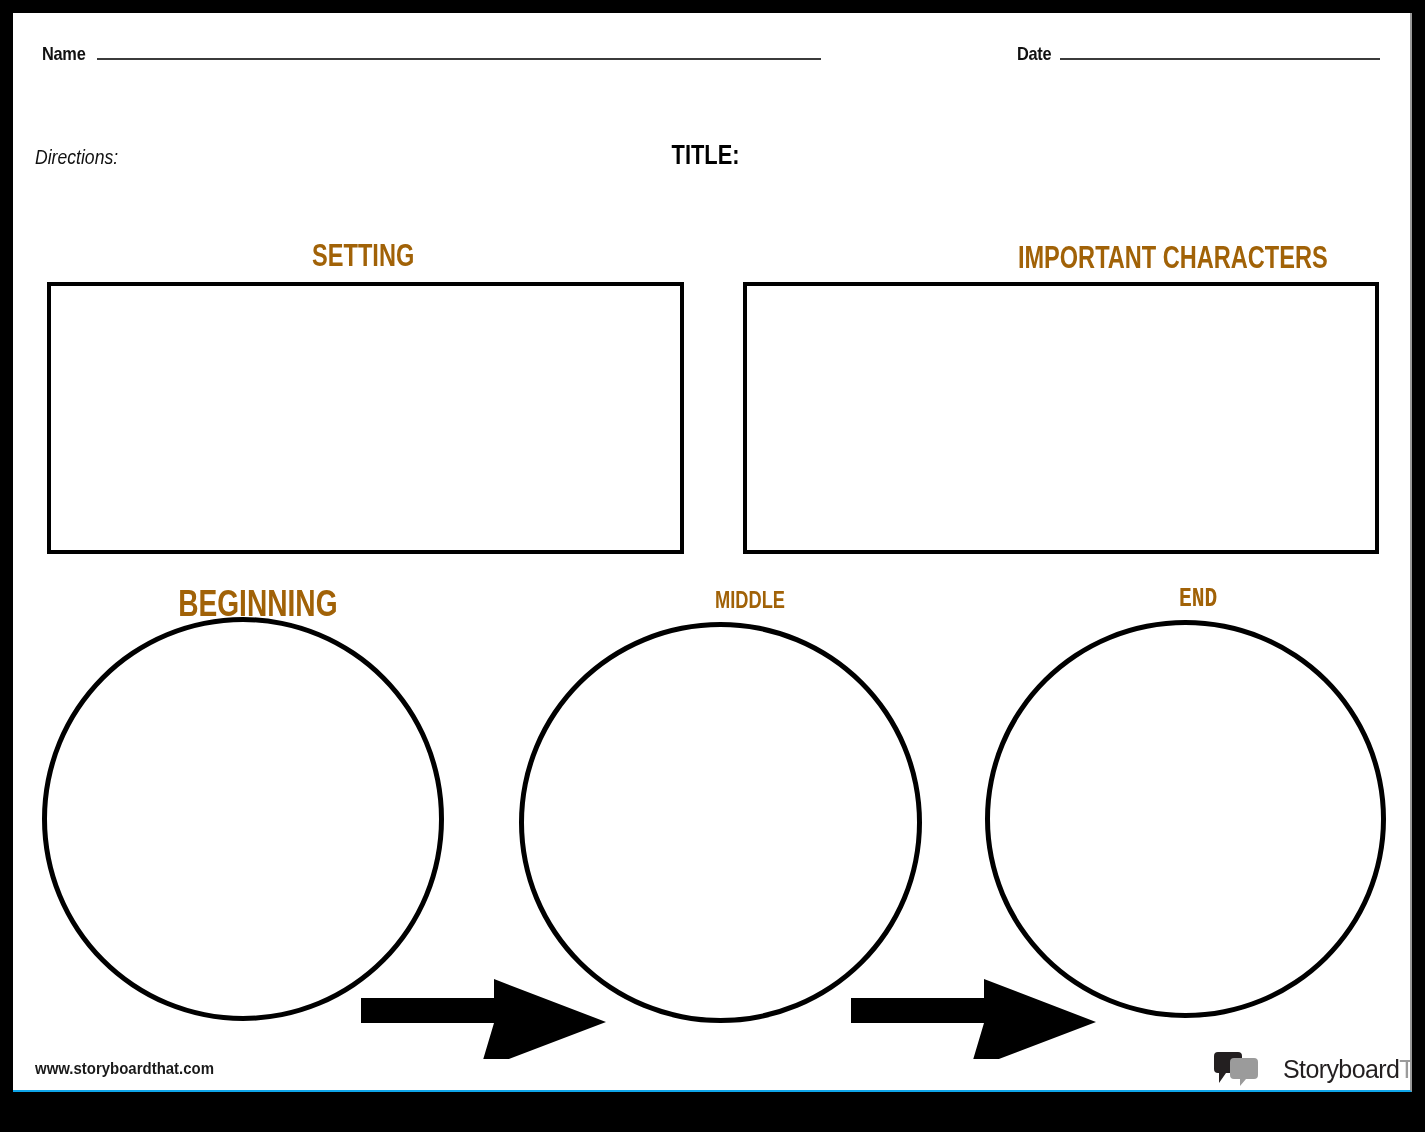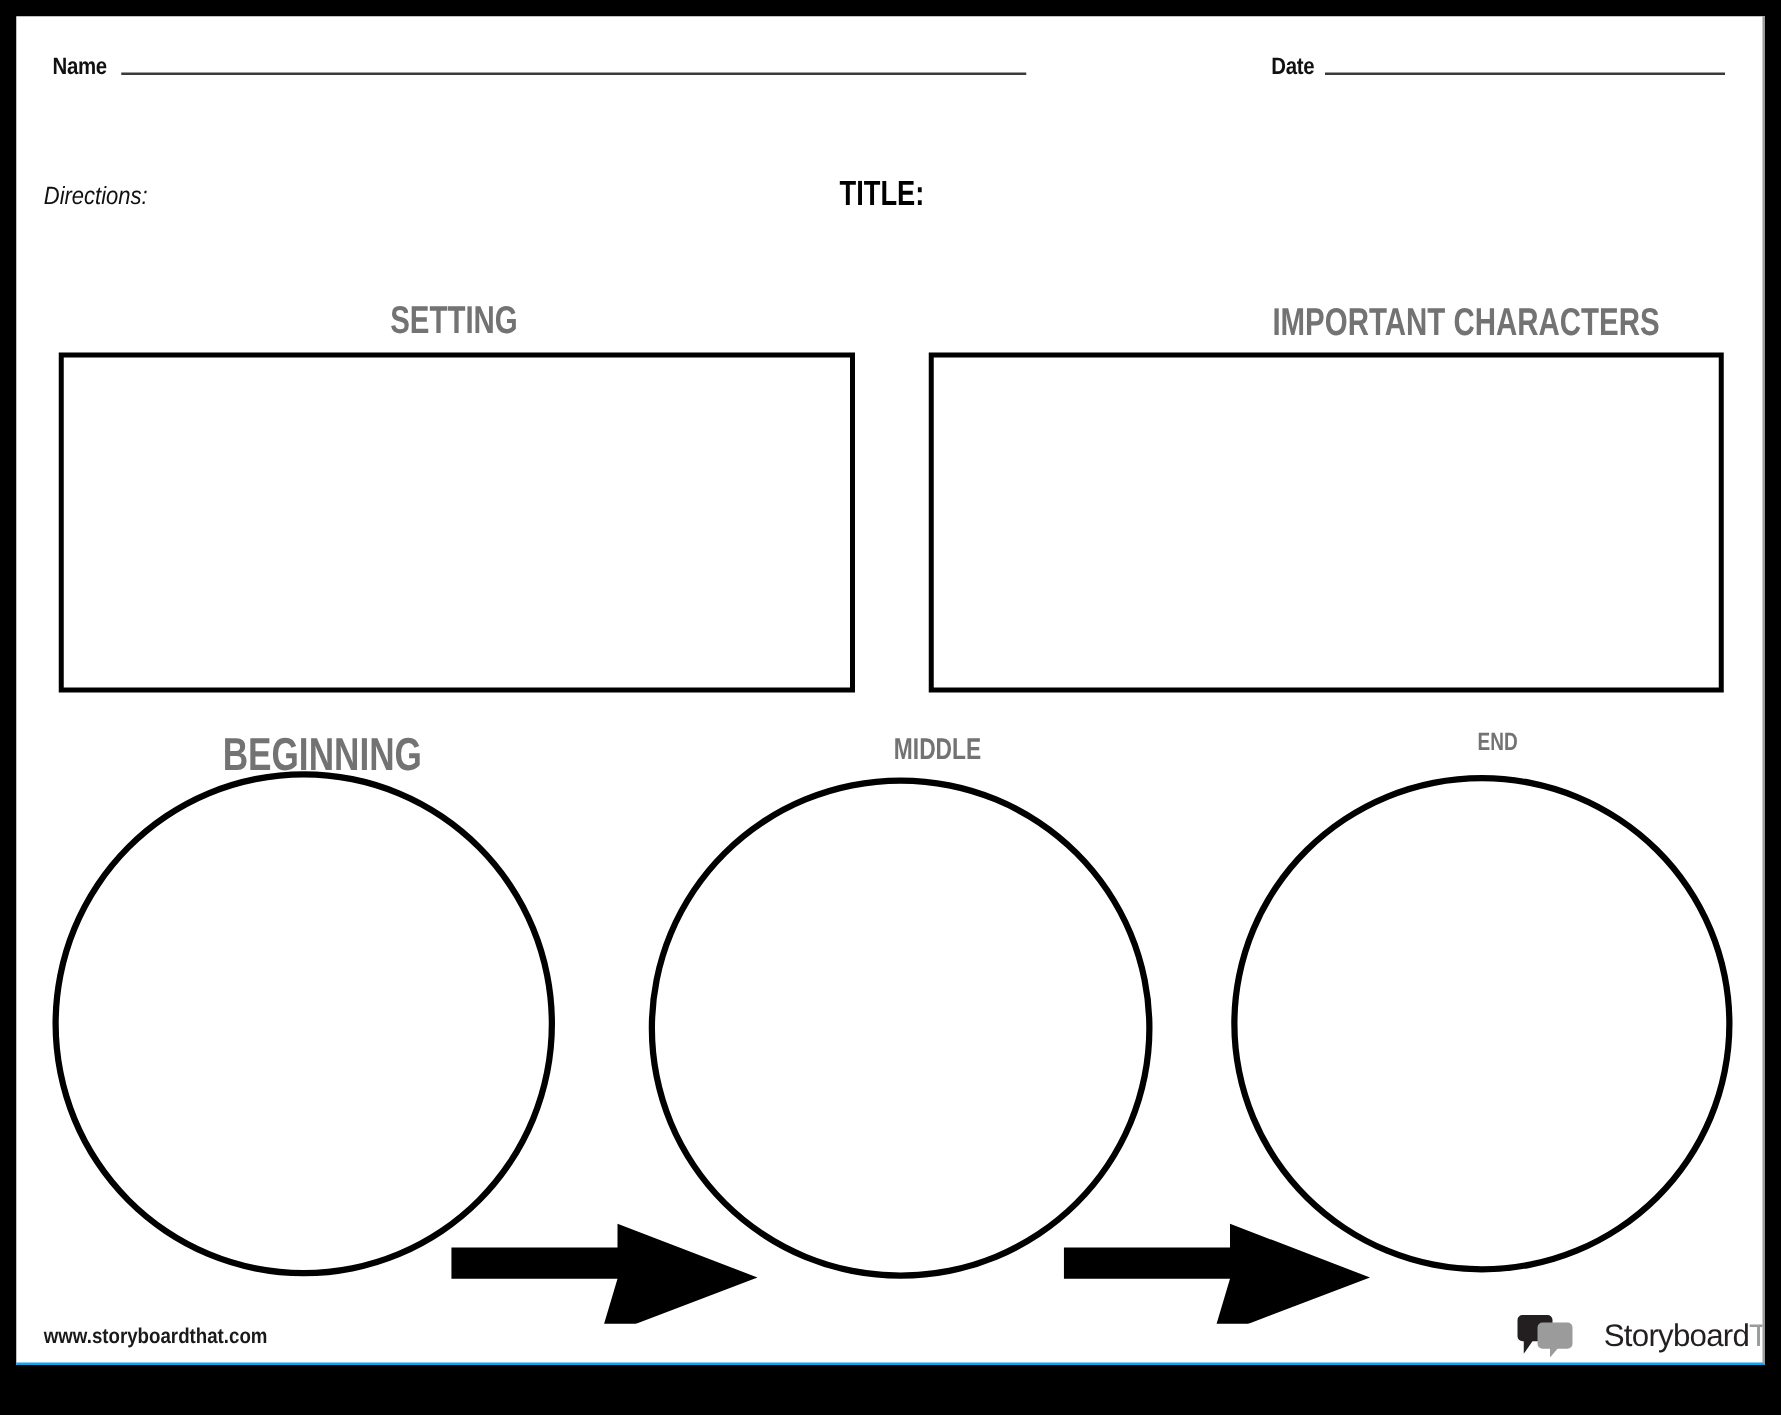--- a/index.html
+++ b/index.html
@@ -90,21 +90,21 @@
     transform: scaleX(0.88);
     transform-origin: left center;
     white-space: nowrap;
   }
 
   
   .section-heading {
     position: absolute;
     font-family: "Liberation Sans Narrow", "Liberation Sans", sans-serif;
     font-weight: bold;
-    color: #737373;
+    color: #a16207;
     text-align: center;
     white-space: nowrap;
   }
   .section-heading span {
     display: inline-block;
     transform: scaleX(0.76);
     transform-origin: center center;
   }
   #setting-heading {
     left: 34px;  top: 225px; width: 633px; font-size: 31px;
@@ -119,21 +119,21 @@
     border: 4px solid #000000;
     background: #ffffff;
     box-sizing: border-box;
   }
   #setting-box    { left: 34px;  top: 269px; width: 637px; height: 272px; }
   #characters-box { left: 730px; top: 269px; width: 636px; height: 272px; }
 
   
   #beginning-heading { left: 120px; top: 570px; width: 250px; font-size: 37px; }
   #middle-heading    { left: 612px; top: 573px; width: 250px; font-size: 24px; }
-  #end-heading       { left: 1060px; top: 570px; width: 250px; font-size: 20px; }
+  #end-heading       { left: 1060px; top: 570px; width: 250px; font-size: 28px; font-family: Liberation Mono, monospace; }
 
   
   .story-circle {
     position: absolute;
     border: 5px solid #000000;
     border-radius: 50%;
     background: transparent;
     box-sizing: border-box;
   }
   #circle-beginning { left: 29px;  top: 604px; width: 402px; height: 404px; }

